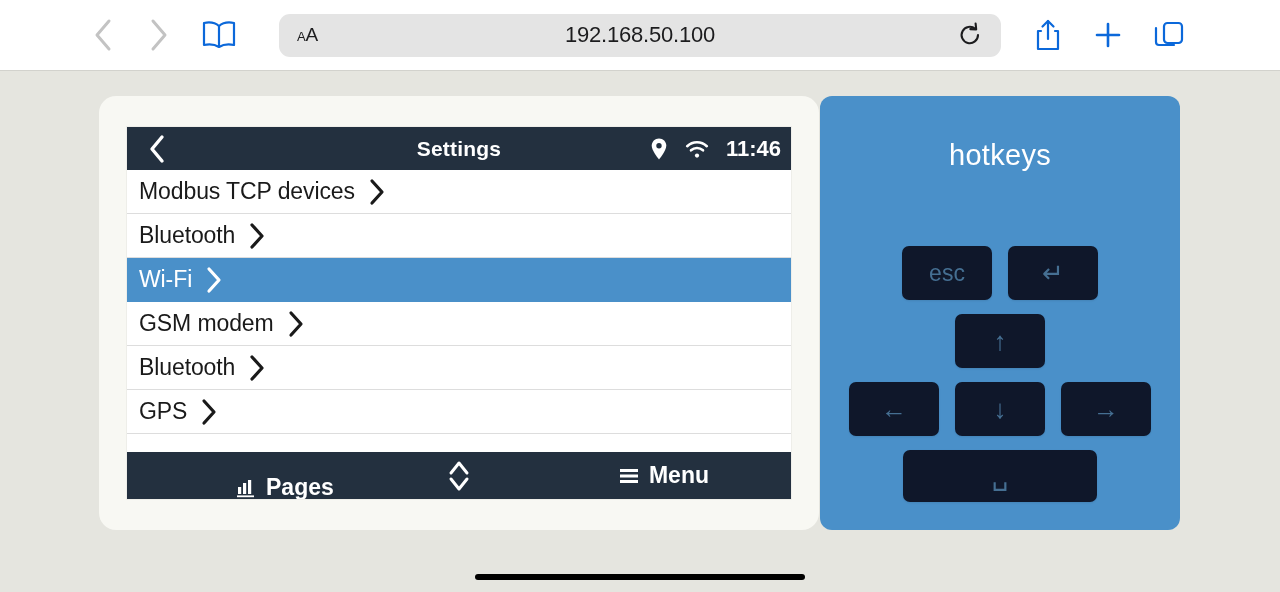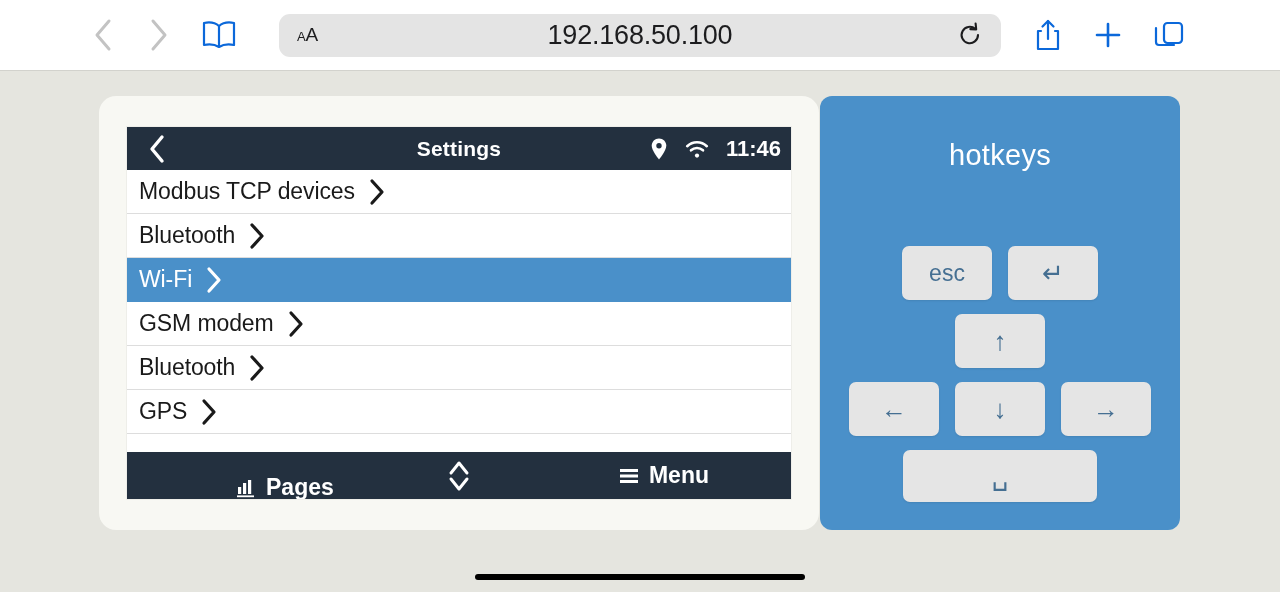--- a/index.html
+++ b/index.html
@@ -57,21 +57,21 @@
     font-size: 17px;
     letter-spacing: -0.3px;
     display: flex;
     align-items: baseline;
   }
   .aa-btn .small { font-size: 13px; }
   .aa-btn .big { font-size: 19px; }
   .url-text {
     width: 100%;
     text-align: center;
-    font-size: 27px;
+    font-size: 22px;
     color: #1c1c1e;
     letter-spacing: -0.2px;
   }
   .reload-btn {
     position: absolute;
     right: 16px;
     width: 30px;
     height: 30px;
     display: flex;
     align-items: center;
@@ -222,21 +222,21 @@
     left: 0; right: 0;
     top: 150px;
   }
   .key-row {
     display: flex;
     justify-content: center;
     gap: 16px;
     margin-bottom: 14px;
   }
   .key {
-    background: #e5e5e5;
+    background: #0f172a;
     border-radius: 7px;
     height: 54px;
     width: 90px;
     display: flex;
     align-items: center;
     justify-content: center;
     color: #456f92;
     font-size: 23px;
     box-shadow: 0 1px 2px rgba(0,0,0,0.09);
     box-sizing: border-box;

